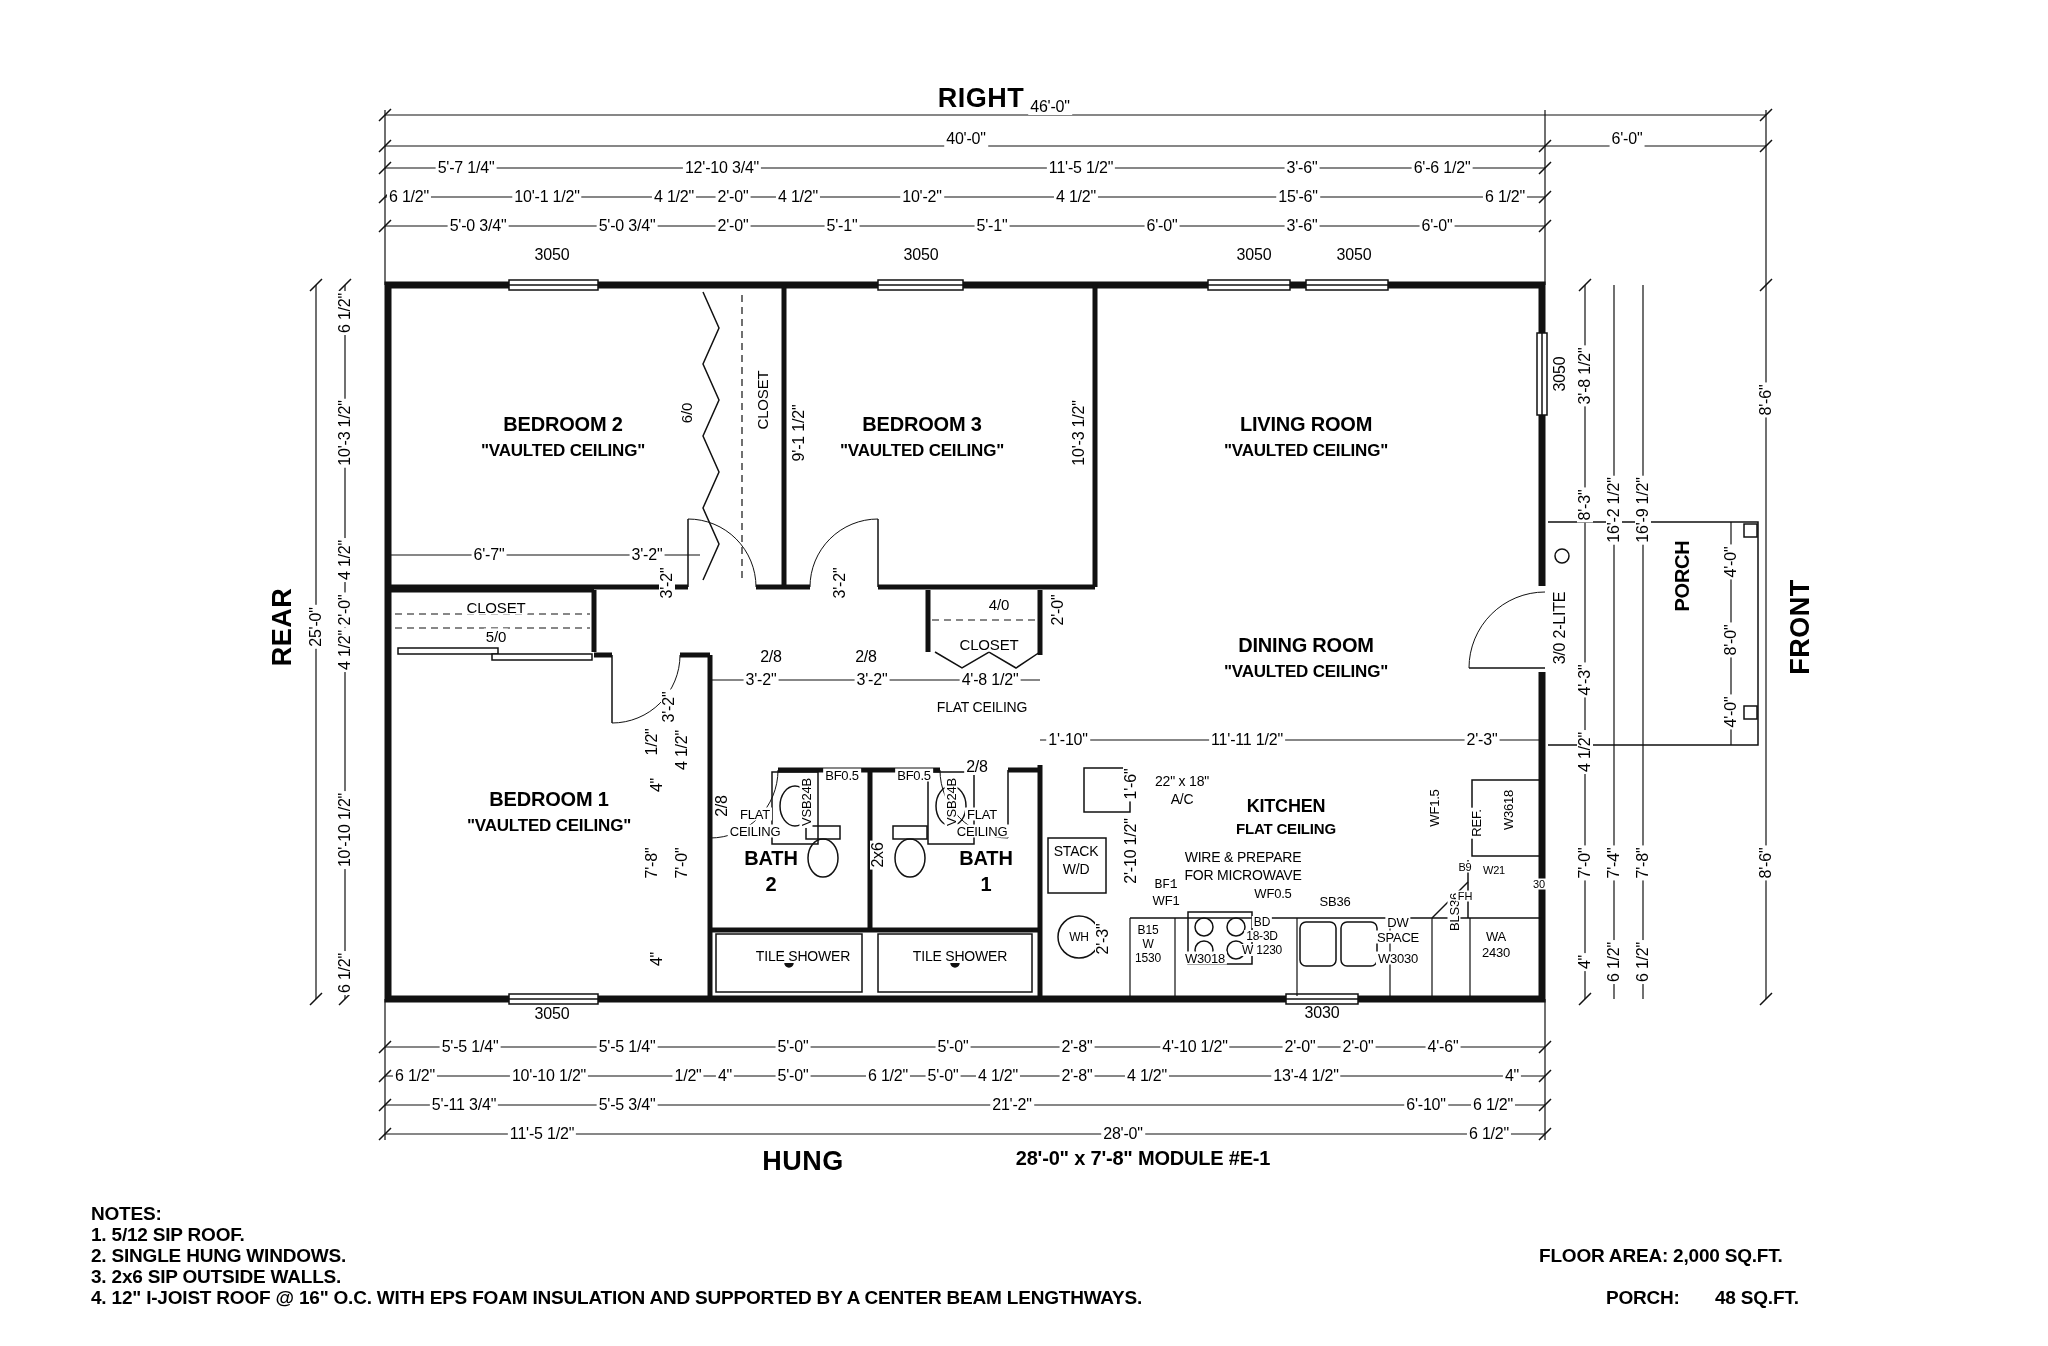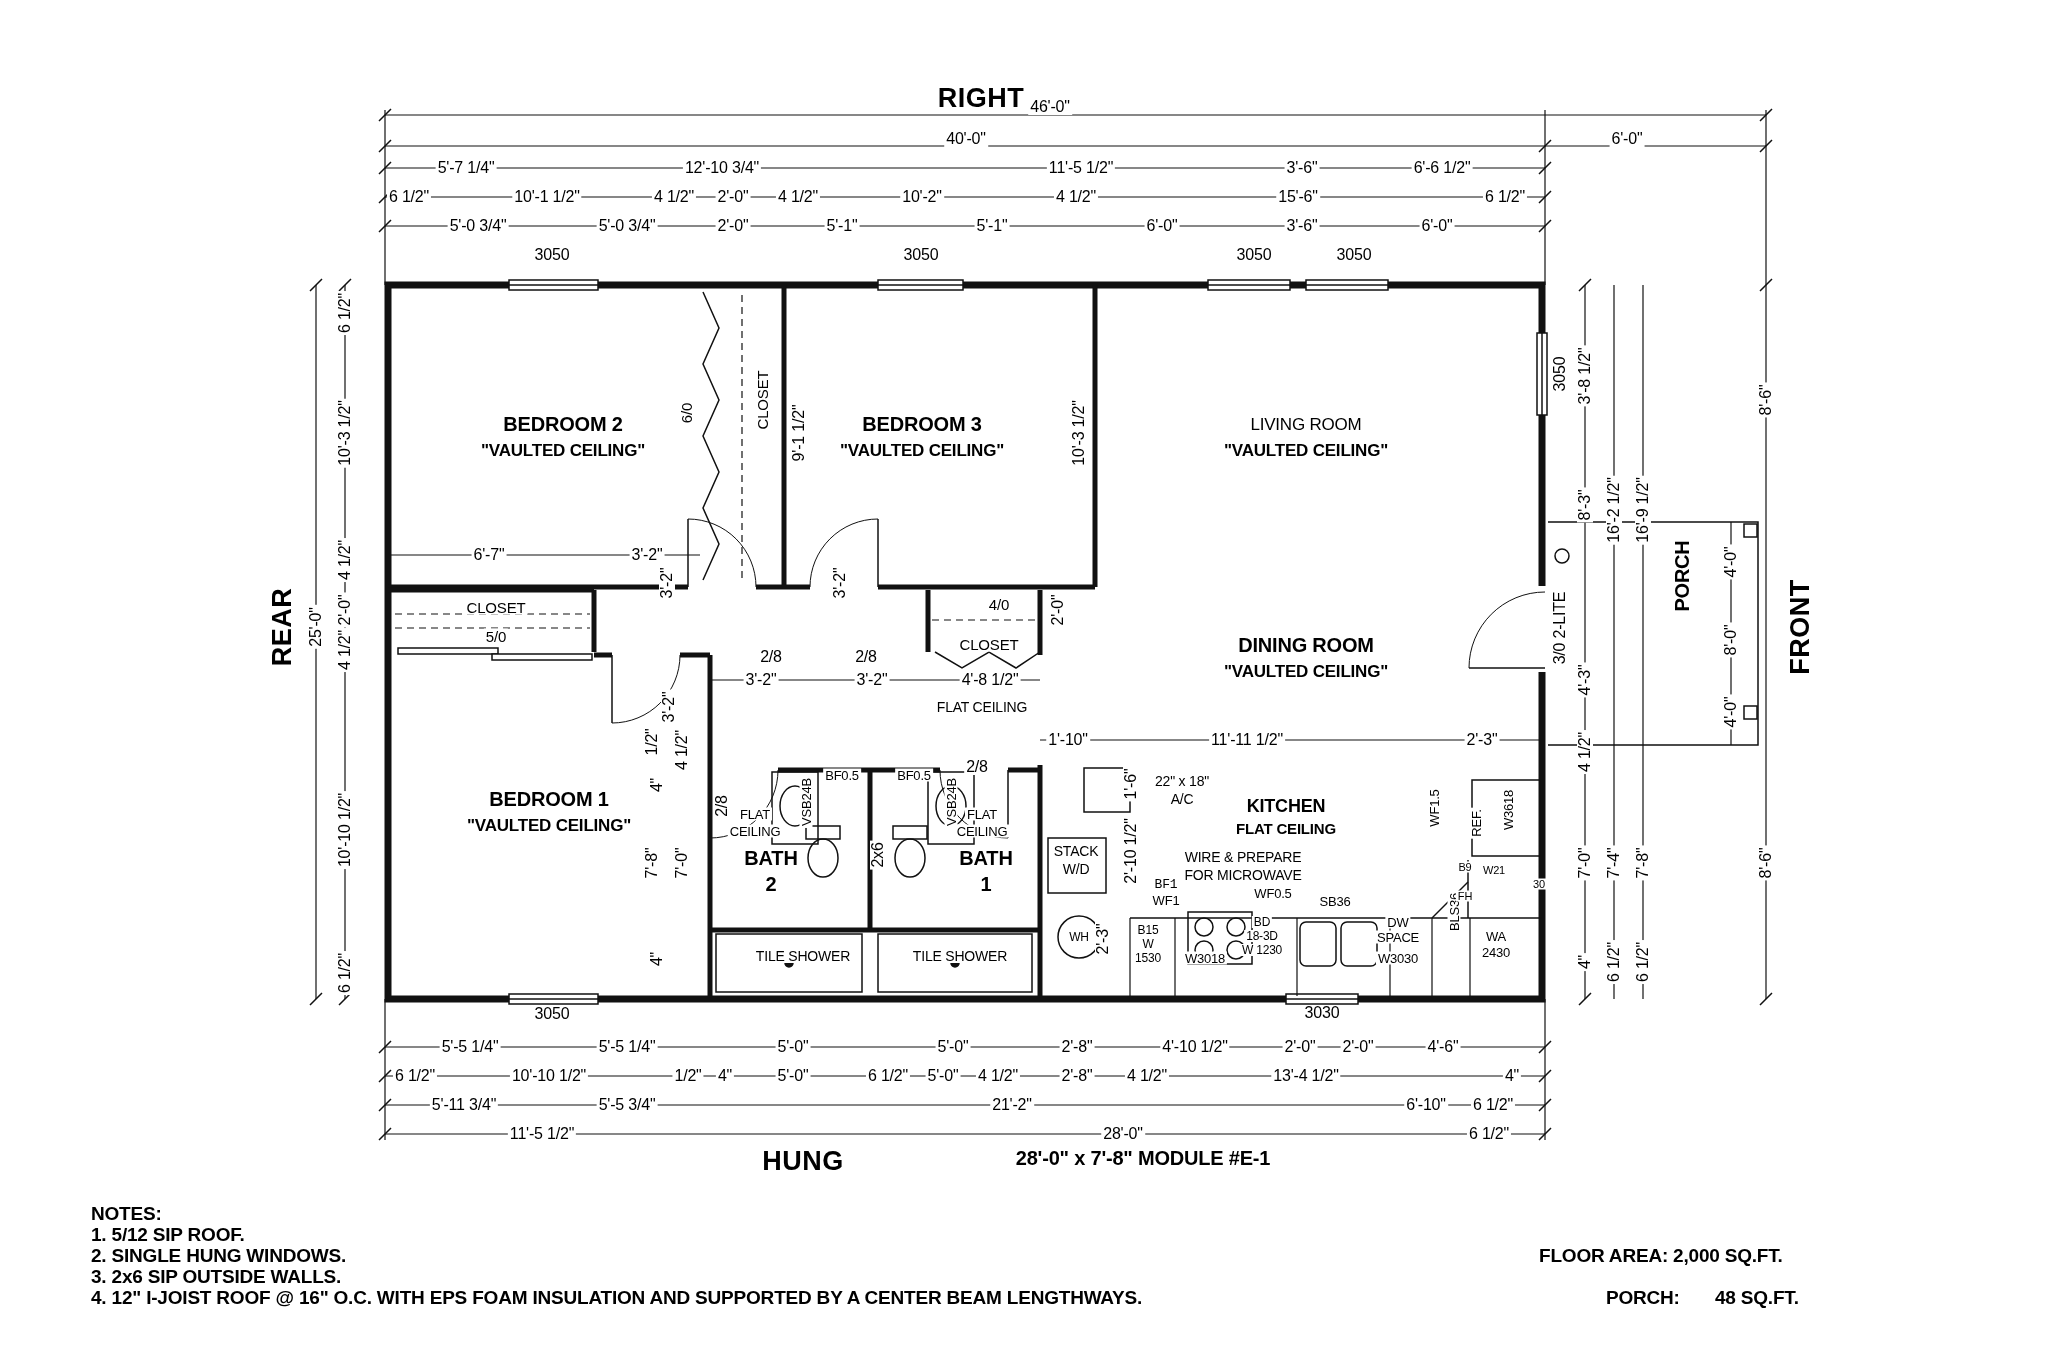--- a/index.html
+++ b/index.html
@@ -271,21 +271,21 @@
       <div class="lbl" style="left: 1247px; top: 740px; font-size: 16px;">11'-11 1/2"</div>
       <div class="lbl" style="left: 1482px; top: 740px; font-size: 16px;">2'-3"</div>
       <div class="lbl" style="left: 1131px; top: 851px; font-size: 16px; transform: translate(-50%, -50%) rotate(-90deg);">2'-10 1/2"</div>
       <div class="lbl" style="left: 1131px; top: 784px; font-size: 16px; transform: translate(-50%, -50%) rotate(-90deg);">1'-6"</div>
       <div class="lbl" style="left: 1103px; top: 939px; font-size: 16px; transform: translate(-50%, -50%) rotate(-90deg);">2'-3"</div>
       <div class="lbl" style="left: 878px; top: 855px; font-size: 16px; transform: translate(-50%, -50%) rotate(-90deg);">2x6</div>
       <div class="lbl" style="left: 563px; top: 424px; font-size: 20px; font-weight: 700;">BEDROOM 2</div>
       <div class="lbl" style="left: 563px; top: 450px; font-size: 17px; font-weight: 700;">"VAULTED CEILING"</div>
       <div class="lbl" style="left: 922px; top: 424px; font-size: 20px; font-weight: 700;">BEDROOM 3</div>
       <div class="lbl" style="left: 922px; top: 450px; font-size: 17px; font-weight: 700;">"VAULTED CEILING"</div>
-      <div class="lbl" style="left: 1306px; top: 424px; font-size: 17px; font-weight: 400;">LIVING ROOM</div>
+      <div class="lbl" style="left: 1306px; top: 424px; font-size: 20px; font-weight: 700;">LIVING ROOM</div>
       <div class="lbl" style="left: 1306px; top: 450px; font-size: 17px; font-weight: 700;">"VAULTED CEILING"</div>
       <div class="lbl" style="left: 1306px; top: 645px; font-size: 20px; font-weight: 700;">DINING ROOM</div>
       <div class="lbl" style="left: 1306px; top: 671px; font-size: 17px; font-weight: 700;">"VAULTED CEILING"</div>
       <div class="lbl" style="left: 549px; top: 799px; font-size: 20px; font-weight: 700;">BEDROOM 1</div>
       <div class="lbl" style="left: 549px; top: 825px; font-size: 17px; font-weight: 700;">"VAULTED CEILING"</div>
       <div class="lbl" style="left: 1286px; top: 806px; font-size: 18px; font-weight: 700;">KITCHEN</div>
       <div class="lbl" style="left: 1286px; top: 828px; font-size: 15px; font-weight: 700;">FLAT CEILING</div>
       <div class="lbl" style="left: 771px; top: 858px; font-size: 20px; font-weight: 700;">BATH</div>
       <div class="lbl" style="left: 771px; top: 884px; font-size: 20px; font-weight: 700;">2</div>
       <div class="lbl" style="left: 986px; top: 858px; font-size: 20px; font-weight: 700;">BATH</div>

